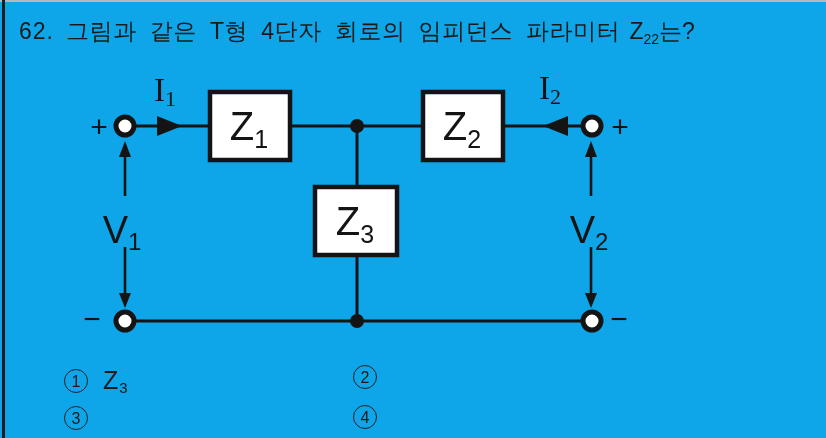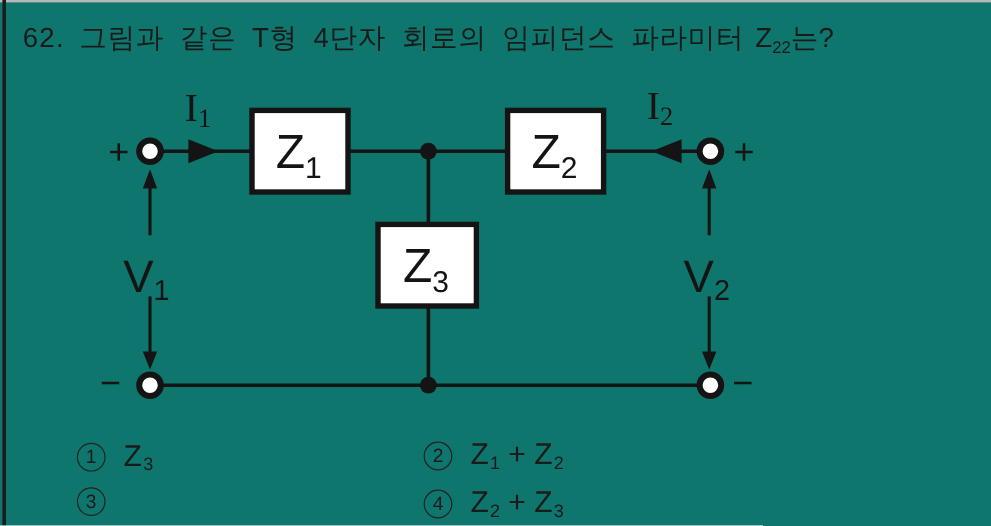--- a/index.html
+++ b/index.html
@@ -1,20 +1,20 @@
 <!DOCTYPE html>
 <html><head>
 <meta charset="utf-8">
 <style>
   html, body { margin: 0; padding: 0; background: #ffffff; }
   .page {
     position: relative;
     width: 826px;
     height: 438px;
-    background: #0f766e;
+    background: #0ea5e9;
     font-family: "Liberation Sans", sans-serif;
     color: #1a1a1a;
     overflow: hidden;
   }
   .border-top  { position: absolute; left: 0; top: 0; width: 826px; height: 2px; background: #b8b8b8; }
   .border-left { position: absolute; left: 2px; top: 0; width: 3px; height: 438px; background: #1c1c1c; }
 
   .q-title {
     position: absolute;
     left: 19px;
@@ -118,24 +118,22 @@
     </g>
   </svg>
 
   <div class="option" style="left:64px; top:366px;">
     <span class="onum">1</span>
     <span class="oexpr"><span>Z</span><sub>3</sub></span>
   </div>
 
   <div class="option" style="left:353px; top:365px;">
     <span class="onum">2</span>
-    <span class="oexpr"><span>Z</span><sub>1</sub><span class="op">+</span><span>Z</span><sub>2</sub></span>
   </div>
 
   <div class="option" style="left:64px; top:406px;">
     <span class="onum">3</span>
   </div>
 
   <div class="option" style="left:353px; top:405px;">
     <span class="onum">4</span>
-    <span class="oexpr"><span>Z</span><sub>2</sub><span class="op">+</span><span>Z</span><sub>3</sub></span>
   </div>
 </div>
 
 </body></html>

